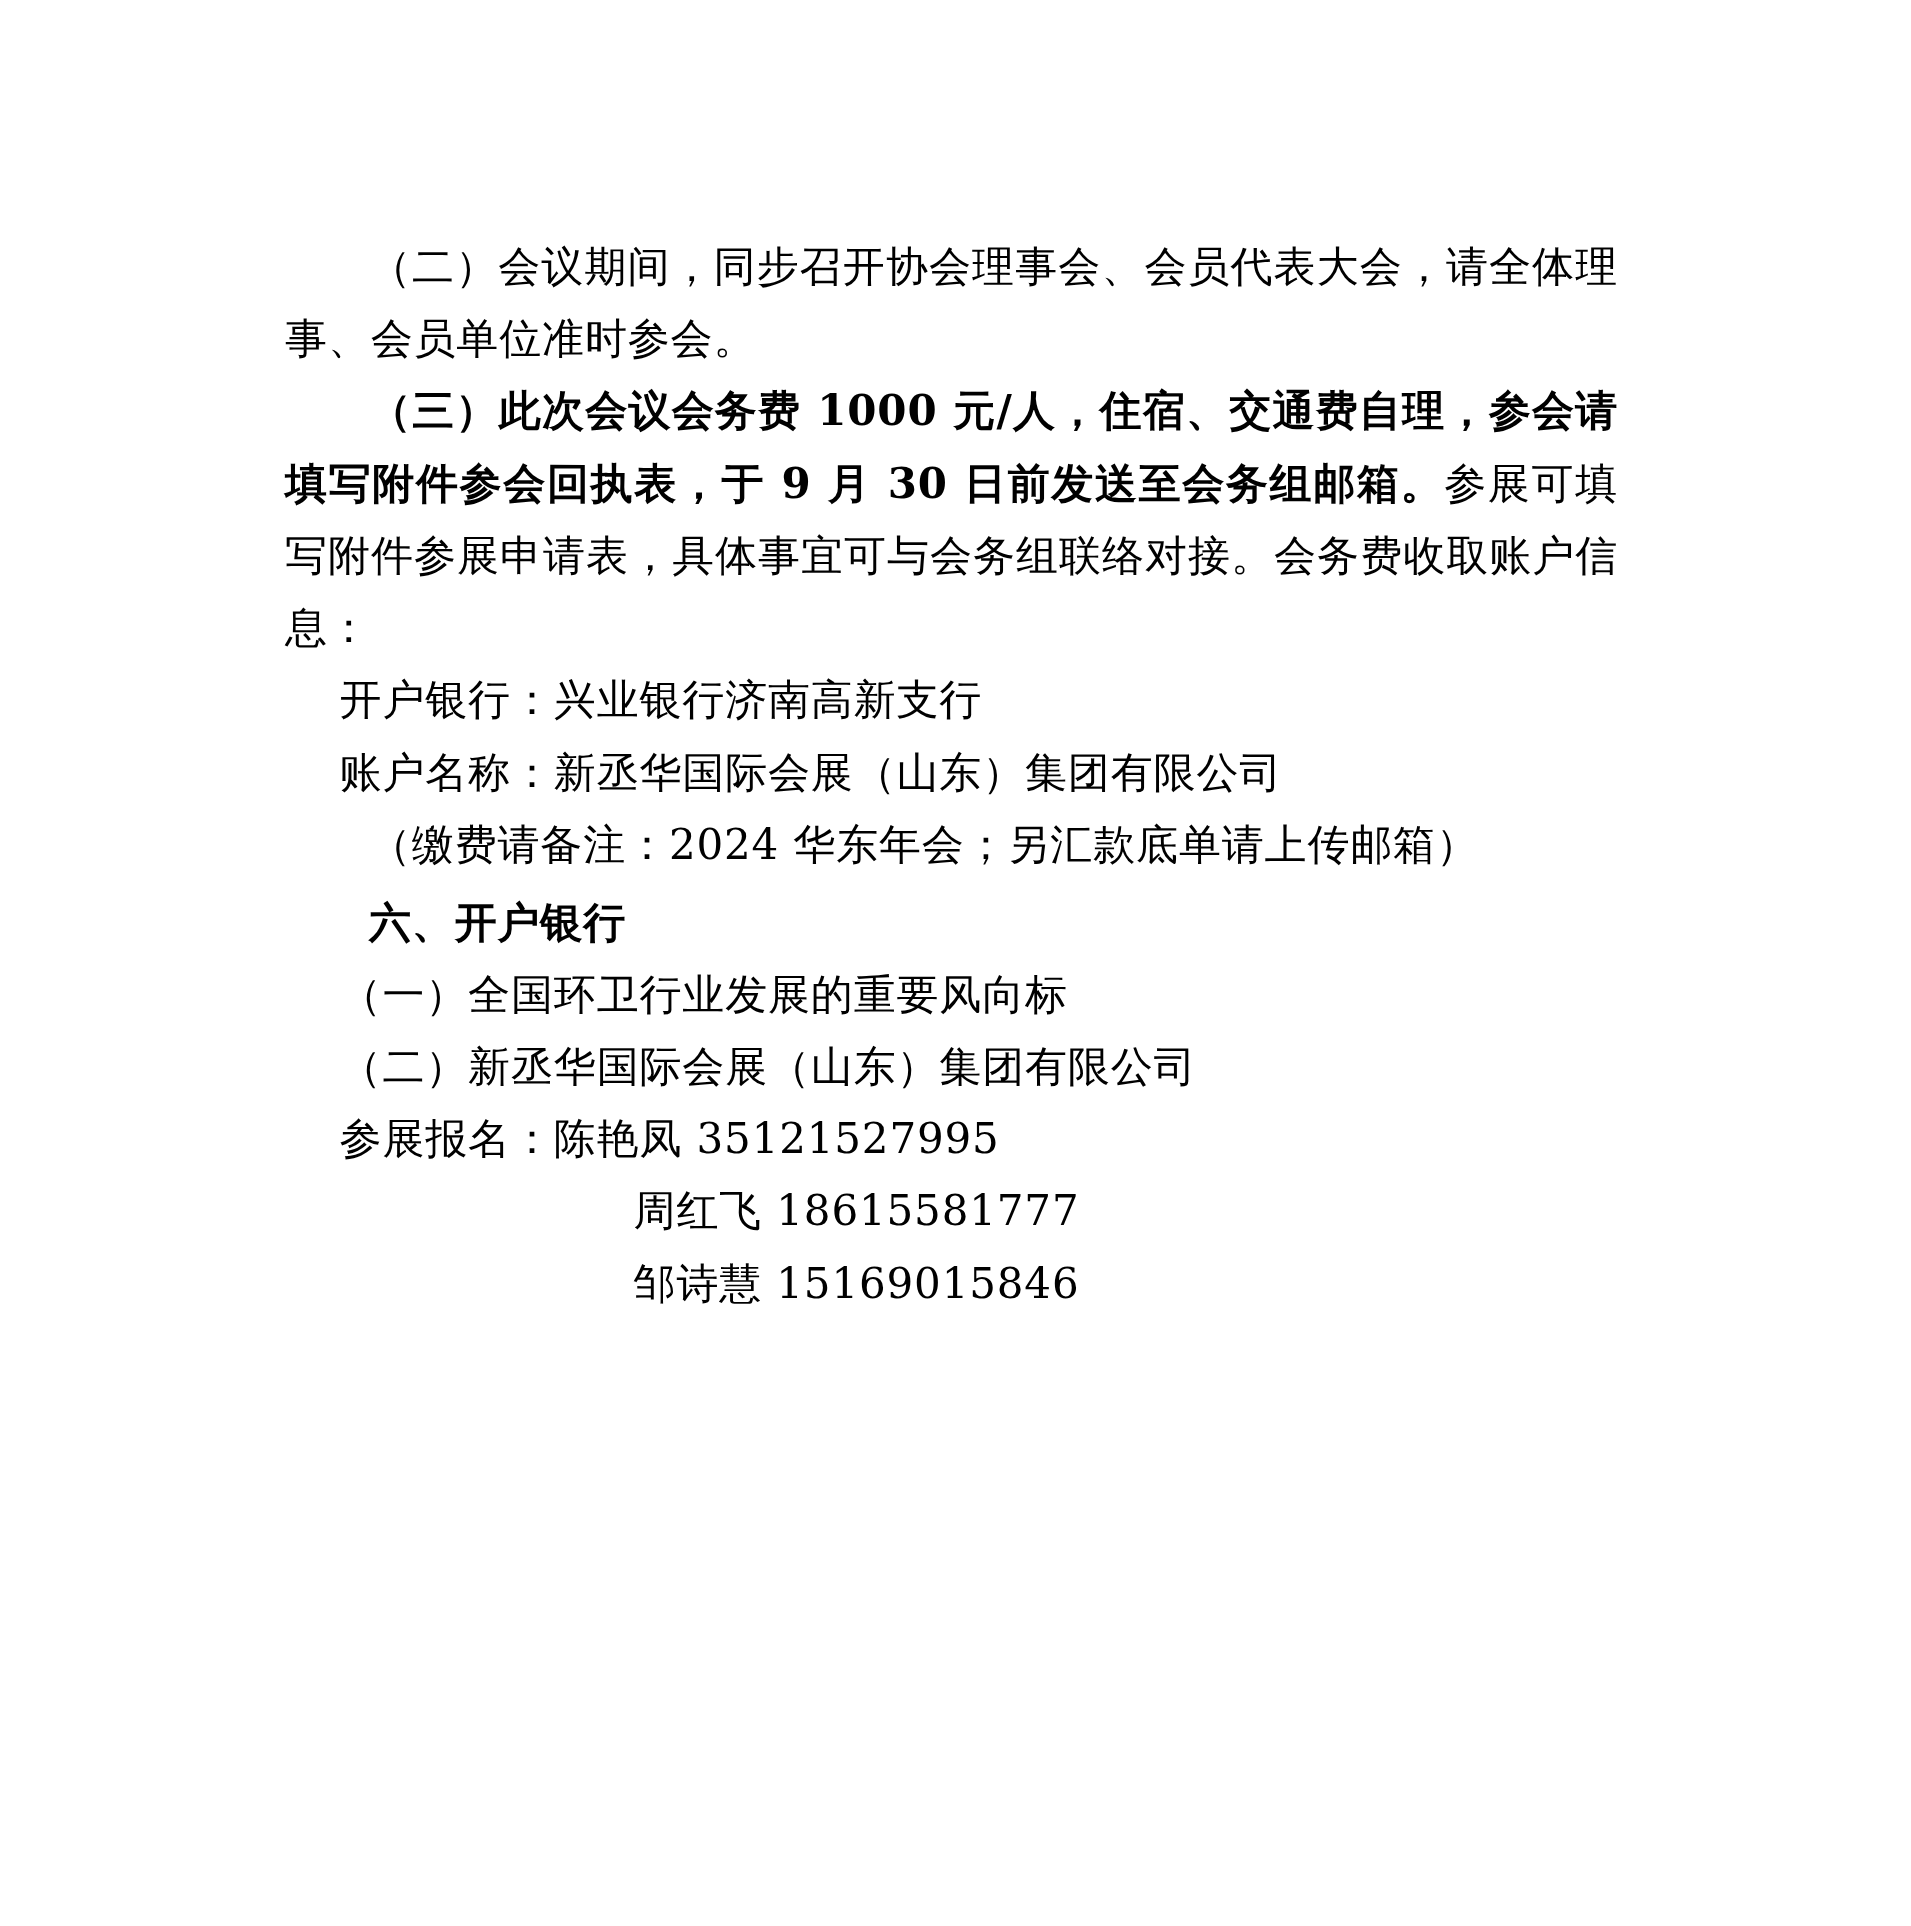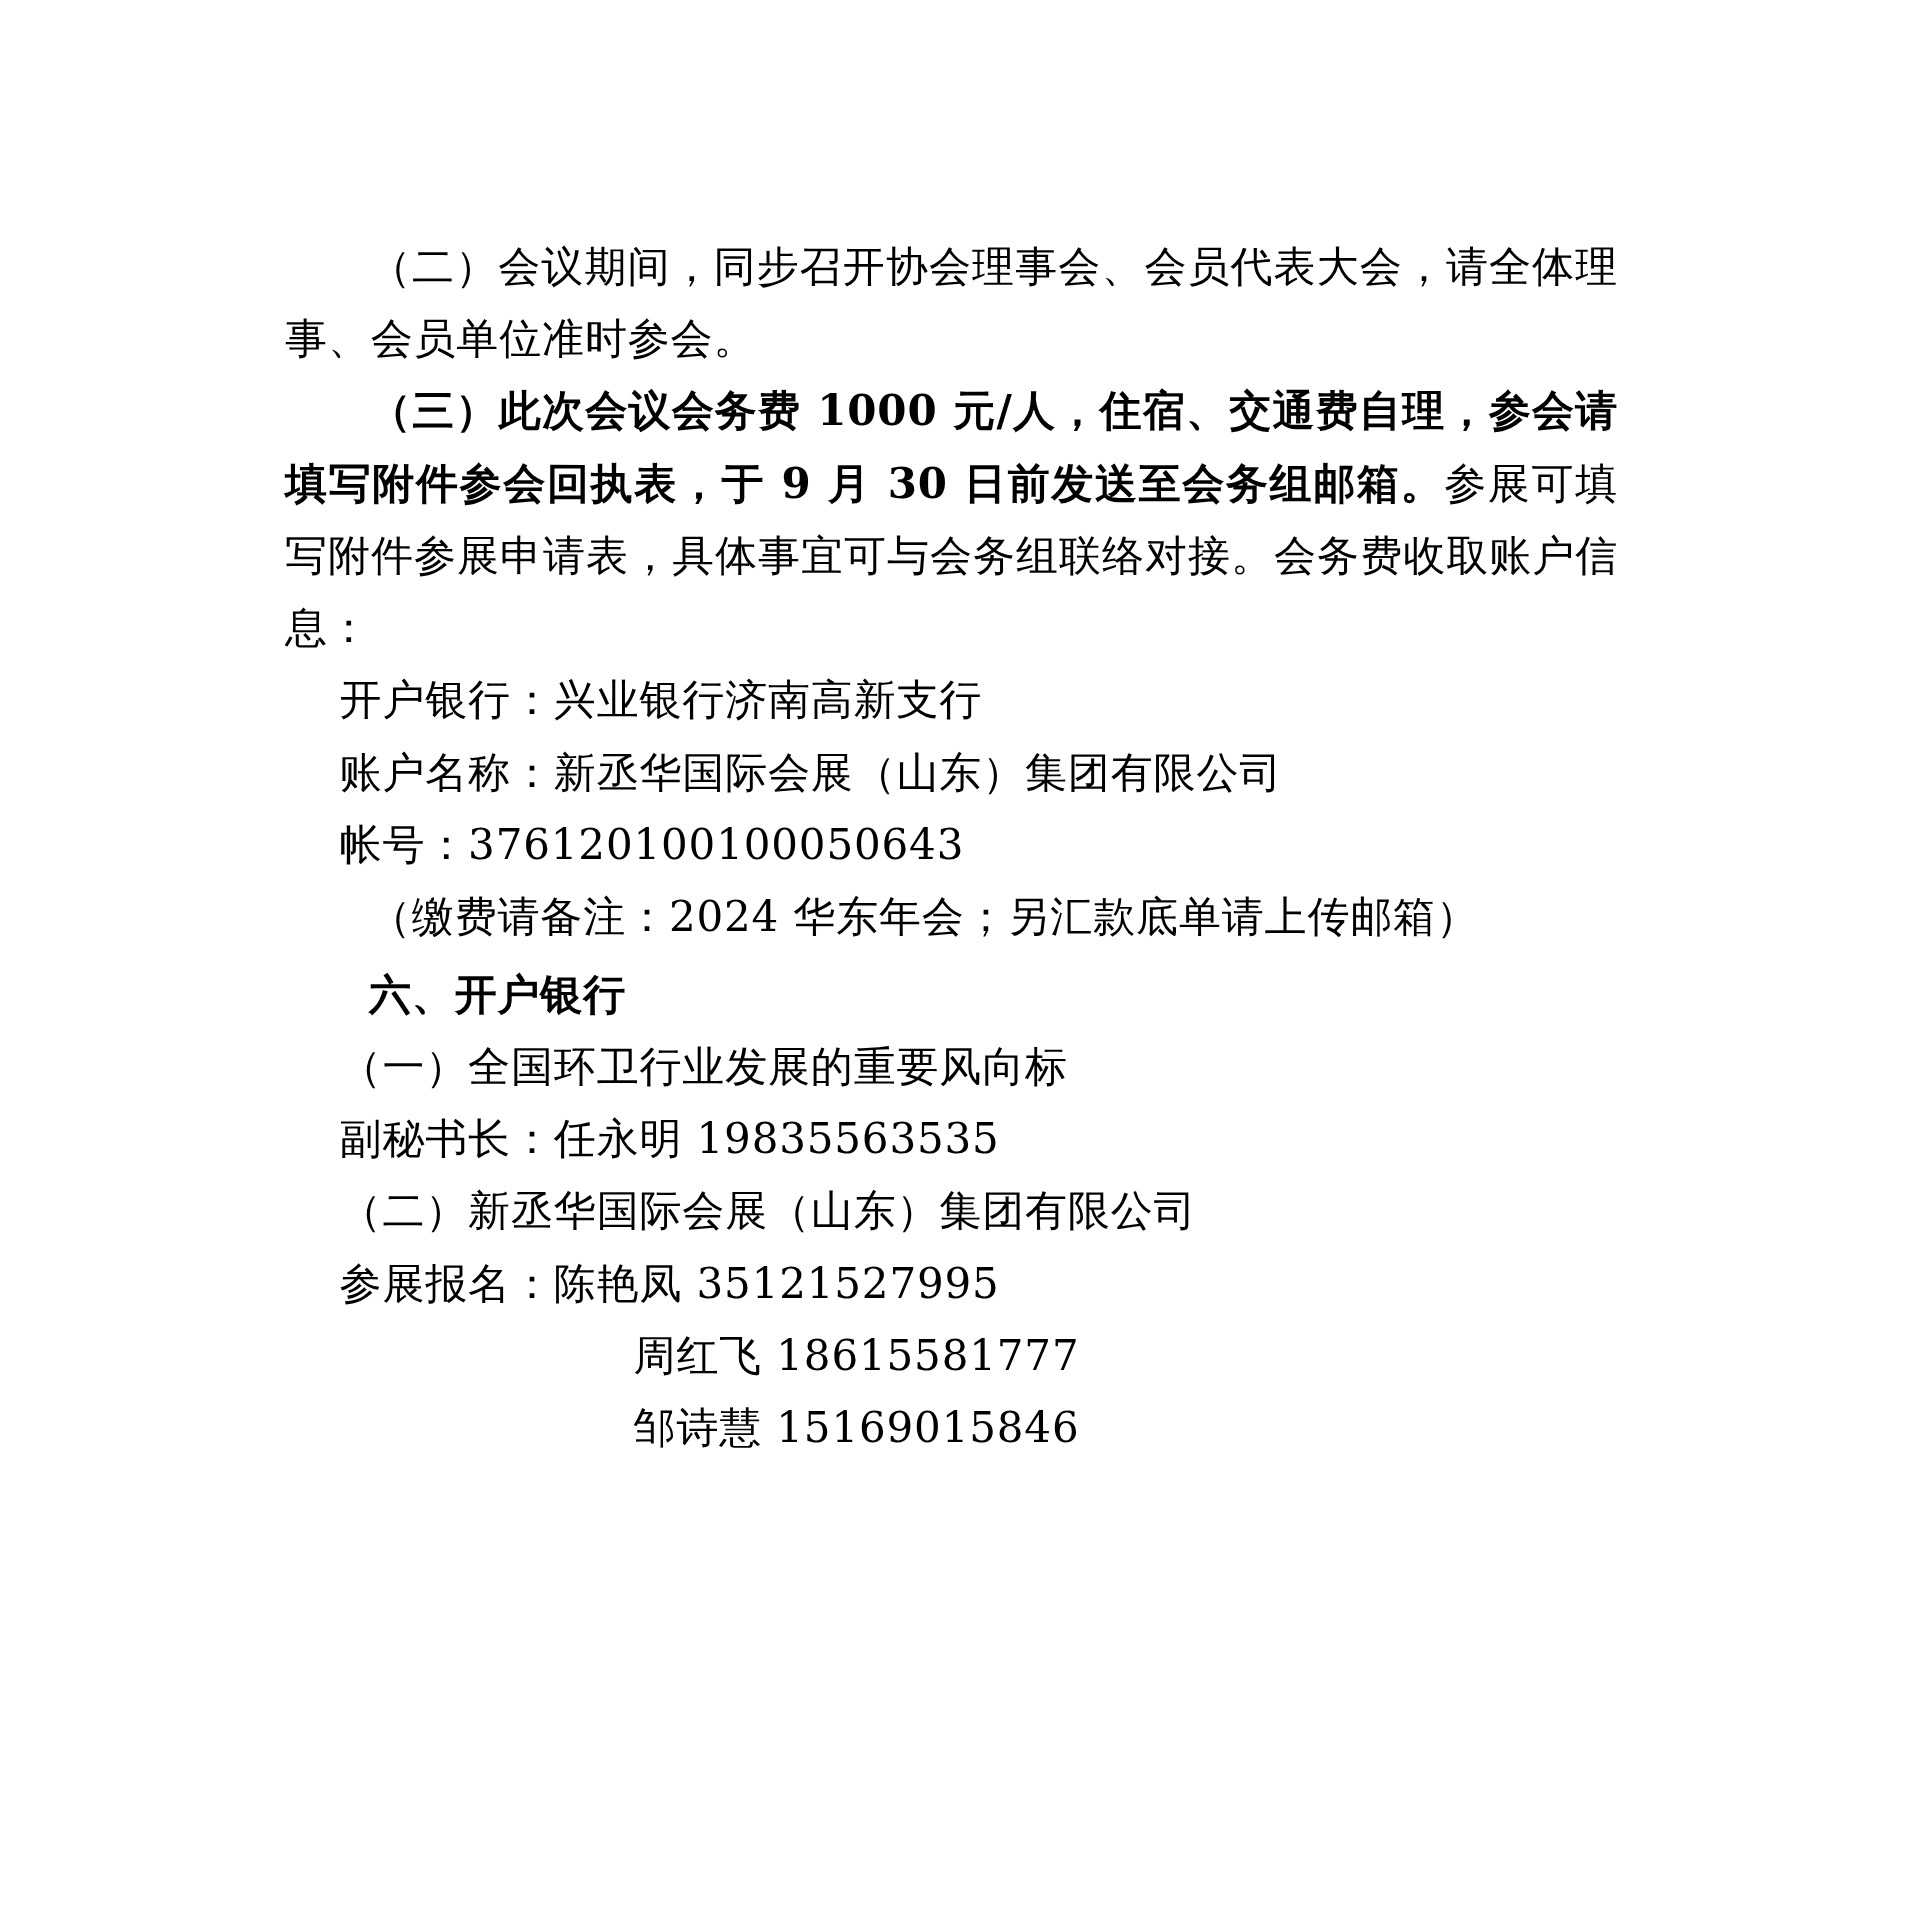--- a/index.html
+++ b/index.html
@@ -58,30 +58,28 @@
 
 
     <p class="indent2">（二）会议期间，同步召开协会理事会、会员代表大会，请全体理事、会员单位准时参会。</p>
 
     <p class="indent2"><span class="bold">（三）此次会议会务费 1000 元/人，住宿、交通费自理，参会请填写附件参会回执表，于 9 月 30 日前发送至会务组邮箱。</span><span>参展可填写附件参展申请表，具体事宜可与会务组联络对接。会务费收取账户信息：</span></p>
 
     <p class="contact-line">开户银行：兴业银行济南高新支行</p>
 
     <p class="contact-line">账户名称：新丞华国际会展（山东）集团有限公司</p>
 
-    <p class="contact-line">帐号：376120100100050643</p>
 
     <p class="indent2">（缴费请备注：2024 华东年会；另汇款底单请上传邮箱）</p>
 
     <p class="heading">六、开户银行</p>
 
     <p class="contact-line">（一）全国环卫行业发展的重要风向标</p>
 
 
-    <p class="contact-line">副秘书长：任永明 19835563535</p>
 
     <p class="contact-line">（二）新丞华国际会展（山东）集团有限公司</p>
 
     <p class="contact-line">参展报名：陈艳凤 35121527995</p>
 
     <p class="contact-indent-deep">周红飞 18615581777</p>
 
     <p class="contact-indent-deep">邹诗慧 15169015846</p>
 
   </div>

